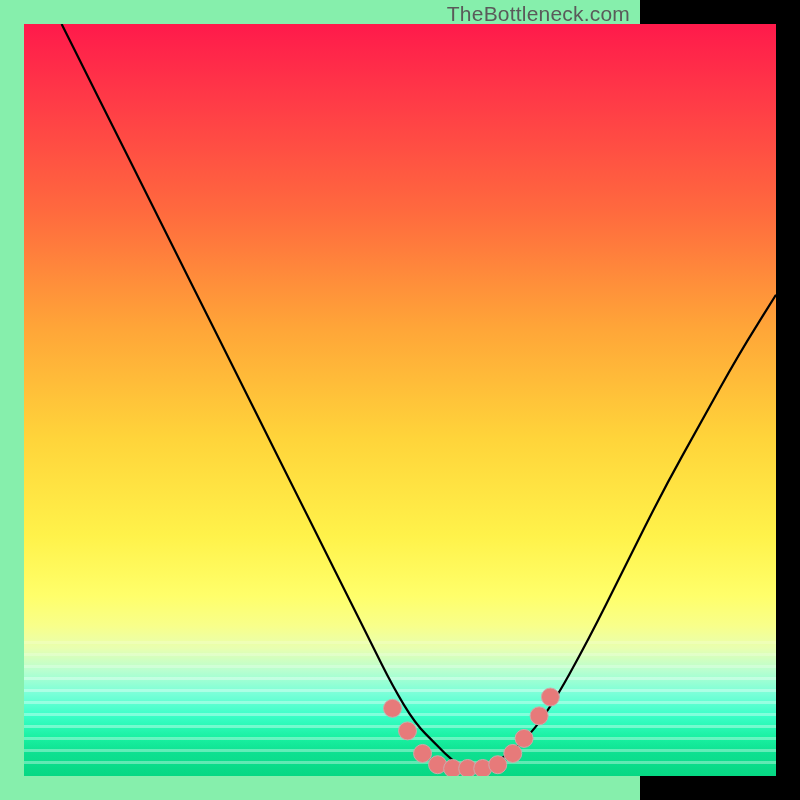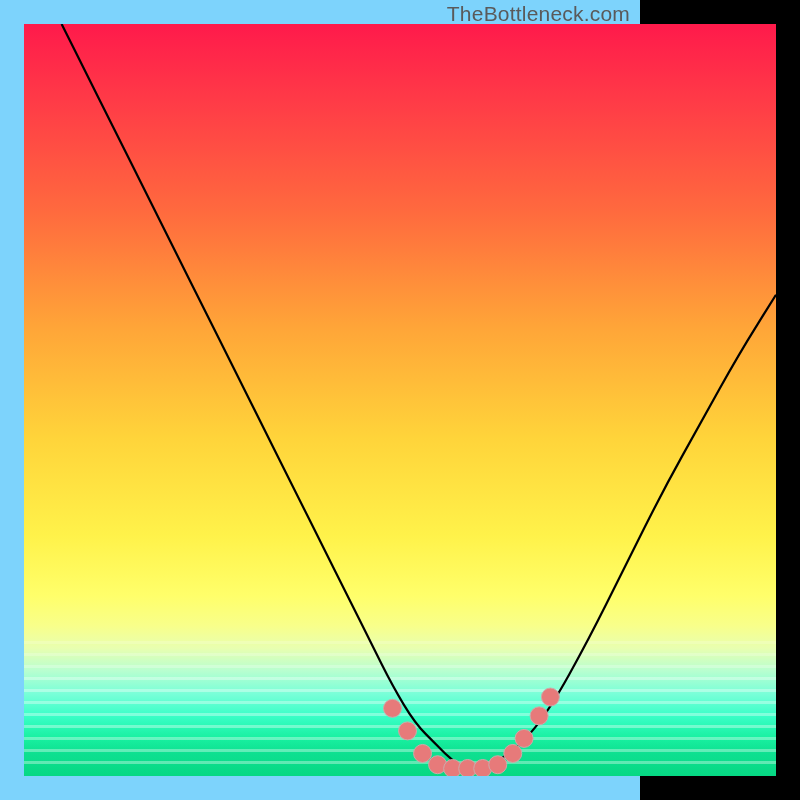--- a/index.html
+++ b/index.html
@@ -9,21 +9,21 @@
     height: 800px;
     overflow: hidden;
     background: #000;
     font-family: Arial, Helvetica, sans-serif;
   }
   .frame {
     position: absolute;
     top: 0; left: 0;
     width: 640px;
     height: 800px;
-    background: #7dd3fc;
+    background: #86efac;
   }
   .plot {
     position: absolute;
     top: 24px;
     left: 24px;
     width: 752px;
     height: 752px;
     background: linear-gradient(to bottom,
       #ff1a4b 0%,
       #ff3a47 10%,

